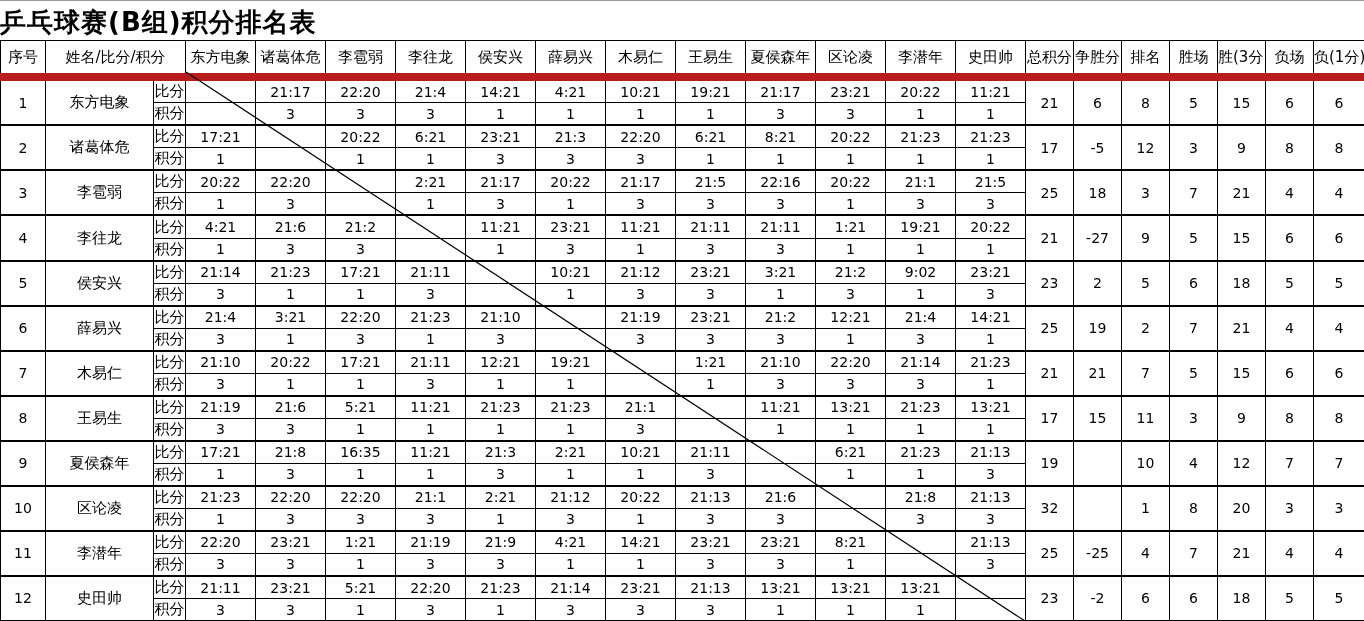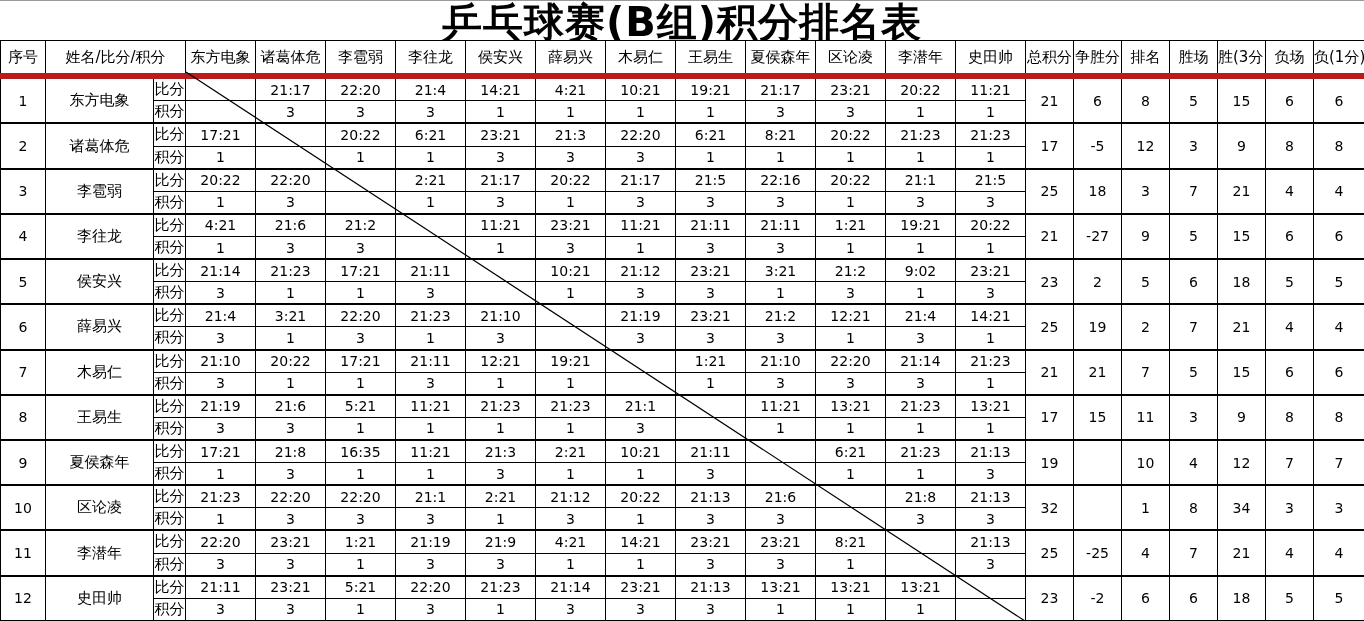--- a/index.html
+++ b/index.html
@@ -3,33 +3,33 @@
 <meta charset="utf-8">
 <style>
   html,body{margin:0;padding:0;}
   body{
     width:1364px;height:621px;background:#ffffff;color:#000;
     font-family:"DejaVu Sans","Liberation Sans",sans-serif;
     position:relative;overflow:hidden;
   }
   .topline{position:absolute;top:0;left:0;width:1364px;height:1px;background:#9a9a9a;}
   .title{
-    height:40px;line-height:44px;text-align:center;
-    font-size:40px;font-weight:bold;letter-spacing:1px;
+    height:40px;line-height:44px;
+    font-size:26px;font-weight:bold;letter-spacing:1px;
     white-space:nowrap;overflow:hidden;
   }
   table{
     width:1364px;height:581px;table-layout:fixed;border-collapse:collapse;
   }
   th,td{
     border:1px solid #000;text-align:center;vertical-align:middle;
     padding:0;overflow:hidden;white-space:nowrap;font-weight:normal;
     background:transparent;
   }
-  thead th{font-size:15px;height:32px;border-bottom:6px solid #b91c1c;text-align:center;}
+  thead th{font-size:15px;height:32px;border-bottom:8px solid #b91c1c;text-align:center;}
   td{font-size:14px;}
   td.name,td.lbl{font-size:15px;}
   td.no{font-size:14px;}
   tr.g > td{border-top:2px solid #000;}
   svg.diag{position:absolute;left:0;top:0;pointer-events:none;}
 </style>
 </head>
 <body>
 
 <div class="topline"></div>
@@ -451,21 +451,21 @@
         <td class="val">20:22</td>
         <td class="val">21:13</td>
         <td class="val">21:6</td>
         <td class="val"></td>
         <td class="val">21:8</td>
         <td class="val">21:13</td>
         <td rowspan="2" class="sum">32</td>
         <td rowspan="2" class="sum"></td>
         <td rowspan="2" class="sum">1</td>
         <td rowspan="2" class="sum">8</td>
-        <td rowspan="2" class="sum">34</td>
+        <td rowspan="2" class="sum">20</td>
         <td rowspan="2" class="sum">3</td>
         <td rowspan="2" class="sum">3</td>
       </tr>
       <tr>
         <td class="lbl">积分</td>
         <td class="val">1</td>
         <td class="val">3</td>
         <td class="val">3</td>
         <td class="val">3</td>
         <td class="val">1</td>

